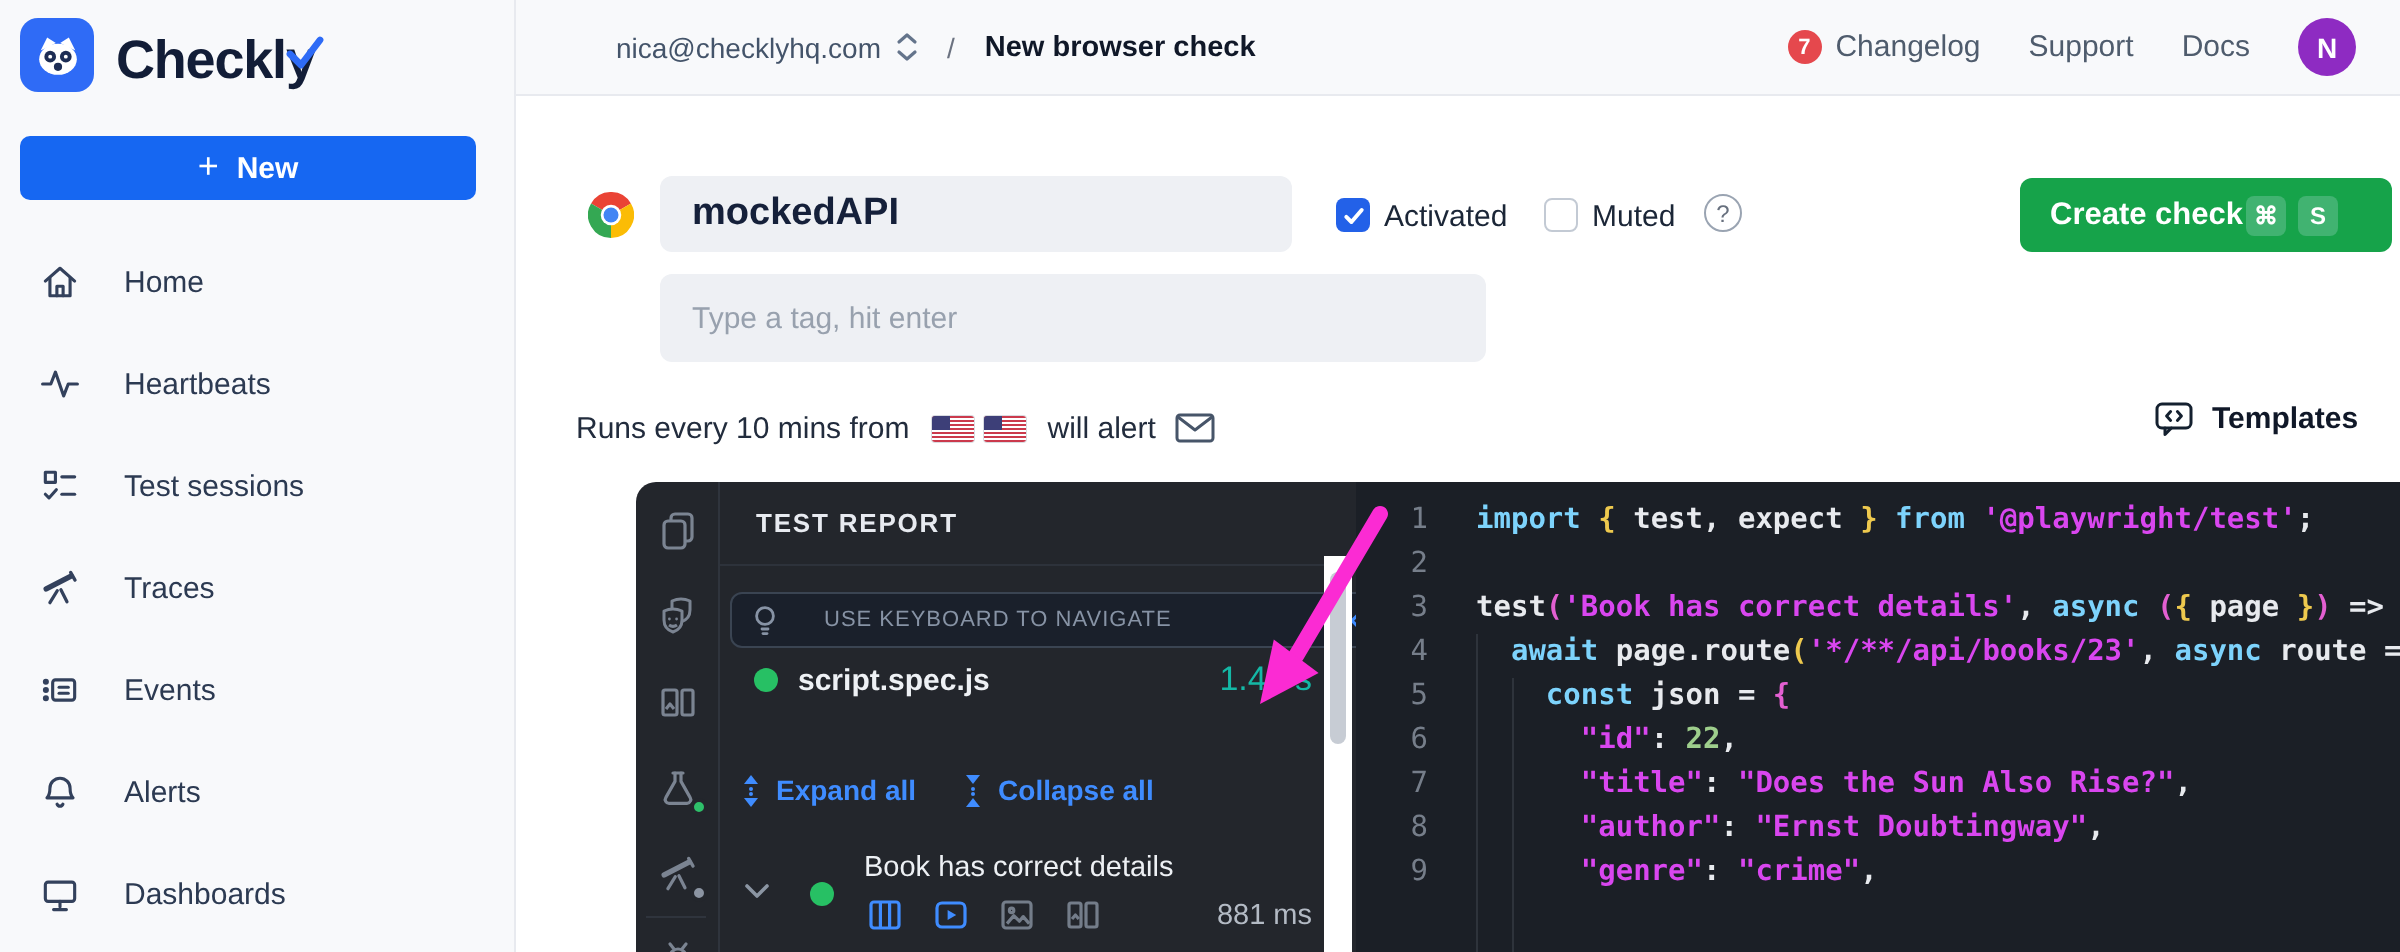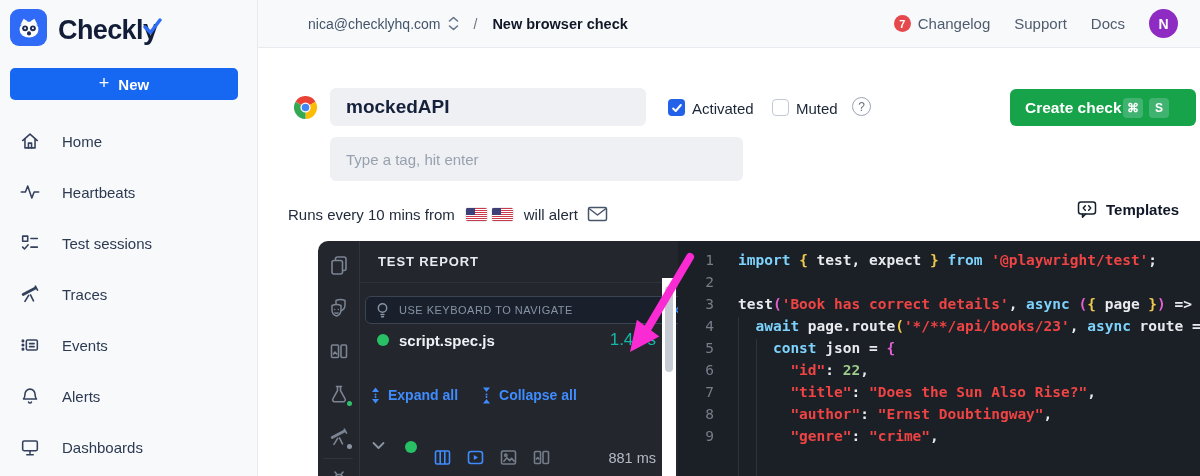--- a/index.html
+++ b/index.html
@@ -57,21 +57,21 @@
   .panel{position:absolute;left:30px;top:193px;right:0;bottom:0;background:#23262c;border-radius:10px 0 0 0;overflow:hidden;margin-left:30px;}
   .strip{position:absolute;left:0;top:0;width:42px;height:100%;border-right:1px solid #2f343d;}
   .strip-icon{position:absolute;left:10px;width:22px;height:22px;cursor:pointer;}
   .strip-dot{position:absolute;right:-4px;bottom:-3px;width:9px;height:9px;border-radius:50%;border:2px solid #23262c;}
   .dot-green{background:#2ec06a;} .dot-gray{background:#8b94a2;}
   .strip-div{position:absolute;left:5px;right:6px;top:217px;height:1px;background:#2f343d;}
 
   .report{position:absolute;left:42px;top:0;width:302px;height:100%;}
   .report-title{position:absolute;left:18px;top:13px;font-size:13px;font-weight:600;letter-spacing:0.9px;color:#e7eaf0;}
   .report-div{position:absolute;left:0;right:0;top:41px;height:1px;background:#2d323b;}
-  .searchbox{position:absolute;left:5px;top:55px;width:325px;height:28px;border:1px solid #3a4452;border-radius:6px;background:#1a202b;display:flex;align-items:center;padding:0 9px;gap:9px;}
+  .searchbox{position:absolute;left:5px;top:55px;width:325px;height:28px;border:1px solid #3a4452;border-radius:6px;background:#1a202b;display:flex;align-items:center;padding:0 9px;gap:22px;}
   .searchbox input{flex:1;background:transparent;border:none;outline:none;font-family:inherit;font-size:11px;letter-spacing:0.5px;color:#8793a5;min-width:0;}
   .searchbox input::placeholder{color:#8793a5;}
   .search-x{color:#3e8bff;font-size:14px;font-weight:bold;cursor:pointer;line-height:1;}
   .file-row{position:absolute;left:0;right:6px;top:88px;height:22px;display:flex;align-items:center;}
   .gdot{width:12px;height:12px;border-radius:50%;background:#27c064;}
   .file-dot{margin-left:17px;}
   .file-name{margin-left:10px;font-size:15px;font-weight:bold;color:#eef1f5;}
   .file-dur{margin-left:auto;font-size:17px;color:#14b8a6;}
   .expand-row{position:absolute;left:9px;top:143px;height:22px;display:flex;align-items:center;color:#3f8cff;font-size:14px;font-weight:bold;}
   .expand-row .xlabel{margin-left:6px;cursor:pointer;}
@@ -85,21 +85,21 @@
   .trow-dur{position:absolute;right:0;top:26px;font-size:14.5px;color:#b3bac4;}
 
   .vscroll{position:absolute;left:344px;top:37px;width:14px;bottom:0;background:#ffffff;}
   .vthumb{position:absolute;left:3px;top:8px;width:8px;height:86px;border-radius:4px;background:#c7ccd4;cursor:pointer;}
 
   .editor{position:absolute;left:360px;top:0;right:0;height:100%;background:#1b1f26;}
   .code{position:absolute;left:0;right:0;top:8px;font-family:"DejaVu Sans Mono",monospace;font-size:14.5px;line-height:22px;font-weight:600;}
   .code-line{display:flex;}
   .ln{width:36px;text-align:right;color:#767e8a;font-weight:normal;flex:none;}
   .lc{white-space:pre;padding-left:24px;}
-  .tk-kw{color:#7dd3fc;} .tk-str{color:#ef4444;} .tk-num{color:#9ece8c;}
+  .tk-kw{color:#7dd3fc;} .tk-str{color:#d946ef;} .tk-num{color:#9ece8c;}
   .tk-y{color:#eec94e;} .tk-m{color:#e35fd1;} .tk-pl{color:#e8eaee;}
   .guide{position:absolute;width:1px;background:#2e333b;bottom:0;}
   .g1{left:60px;top:76px;} .g2{left:78px;top:98px;}
 
   .arrow-svg{position:absolute;left:352px;top:197px;pointer-events:none;z-index:9;}
 </style>
 </head>
 <body>
 
 <div class="sidebar">
@@ -348,20 +348,21 @@
             <path d="M6.5 12 L10 16.5 H3 Z" fill="#3f8cff"></path>
           </svg>
         <span class="xlabel">Collapse all</span>
       </div>
 
       <div class="test-row">
         <svg class="trow-chevron" width="13" height="9" viewBox="0 0 13 9" fill="none" stroke="#8b95a3" stroke-width="1.8" stroke-linecap="round" stroke-linejoin="round">
             <polyline points="1.5,2 6.5,7 11.5,2"></polyline>
           </svg>
         <span class="gdot trow-dot"></span>
+        <span class="trow-title">Book has correct details</span>
         <span class="trow-icons">
           <svg class="ic" width="19" height="19" viewBox="0 0 19 19" fill="none" stroke="#3f8cff" stroke-width="1.6">
               <rect x="2.5" y="3" width="14" height="13" rx="1.5"></rect>
               <path d="M7.2 3 v13"></path>
               <path d="M11.8 3 v13"></path>
             </svg>
           <svg class="ic" width="19" height="19" viewBox="0 0 19 19">
               <rect x="2.5" y="3.5" width="14" height="12" rx="2.5" fill="none" stroke="#3f8cff" stroke-width="1.6"></rect>
               <path d="M7.8 7 l4.3 2.5 -4.3 2.5 z" fill="#3f8cff"></path>
             </svg>

